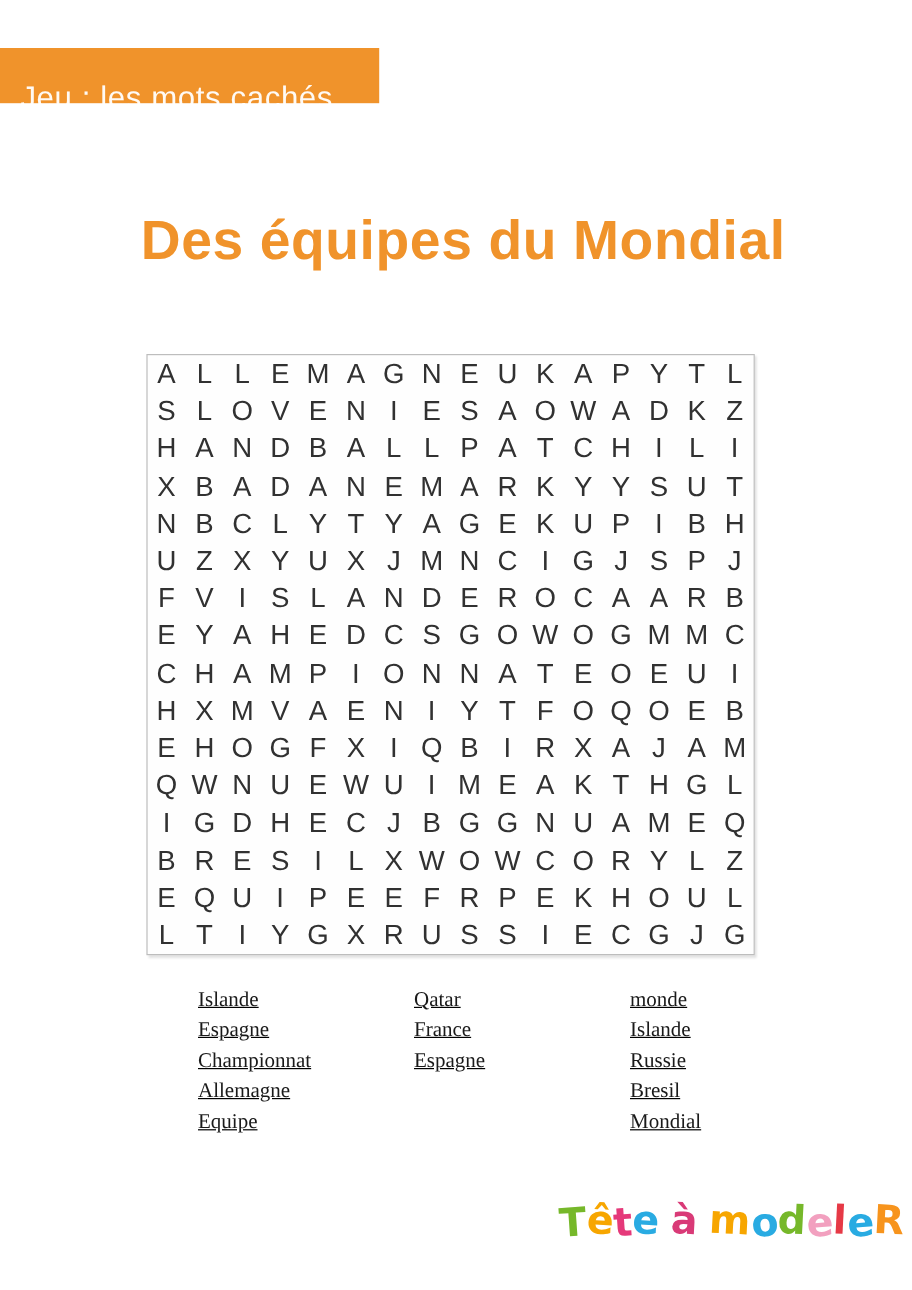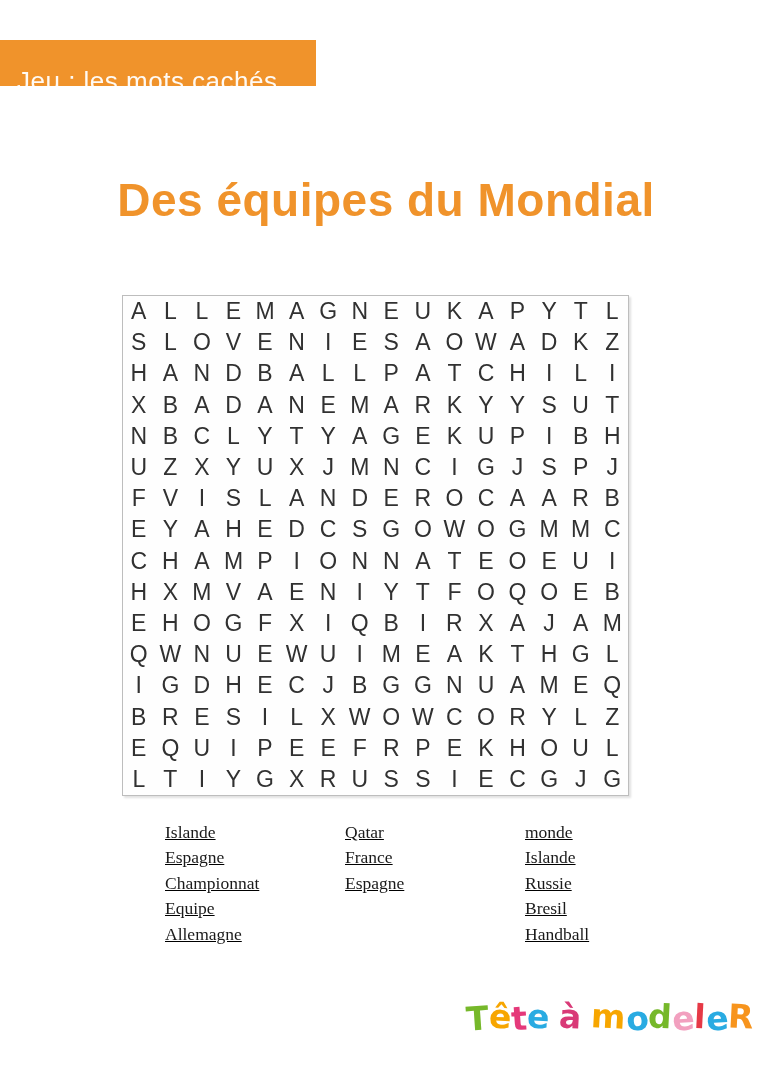--- a/index.html
+++ b/index.html
@@ -352,30 +352,30 @@
     <span class="cell" style="color: rgb(49, 49, 49);">G</span>
     <span class="cell" style="color: rgb(49, 49, 49);">J</span>
     <span class="cell" style="color: rgb(49, 49, 49);">G</span>
   </div>
 
 <div class="word-list" id="word-list">
     <ul class="word-col">
       <li>Islande</li>
       <li>Espagne</li>
       <li>Championnat</li>
+      <li>Allemagne</li>
       <li>Equipe</li>
-      <li>Allemagne</li>
     </ul>
     <ul class="word-col">
       <li>Qatar</li>
       <li>France</li>
       <li>Espagne</li>
     </ul>
     <ul class="word-col">
       <li>monde</li>
       <li>Islande</li>
       <li>Russie</li>
       <li>Bresil</li>
-      <li>Handball</li>
+      <li>Mondial</li>
     </ul>
   </div>
 
 <div class="logo" id="logo"><span class="logo-letter" style="color: rgb(118, 184, 42);">T</span><span class="logo-letter" style="color: rgb(247, 166, 0);">ê</span><span class="logo-letter" style="color: rgb(229, 57, 122);">t</span><span class="logo-letter" style="color: rgb(41, 171, 226);">e</span><span class="logo-letter space">&nbsp;</span><span class="logo-letter" style="color: rgb(217, 58, 119);">à</span><span class="logo-letter space">&nbsp;</span><span class="logo-letter" style="color: rgb(247, 166, 0);">m</span><span class="logo-letter" style="color: rgb(41, 171, 226);">o</span><span class="logo-letter" style="color: rgb(118, 184, 42);">d</span><span class="logo-letter" style="color: rgb(242, 160, 191);">e</span><span class="logo-letter" style="color: rgb(230, 57, 70);">l</span><span class="logo-letter" style="color: rgb(41, 171, 226);">e</span><span class="logo-letter" style="color: rgb(247, 148, 29);">R</span></div>
 
 </body></html>

